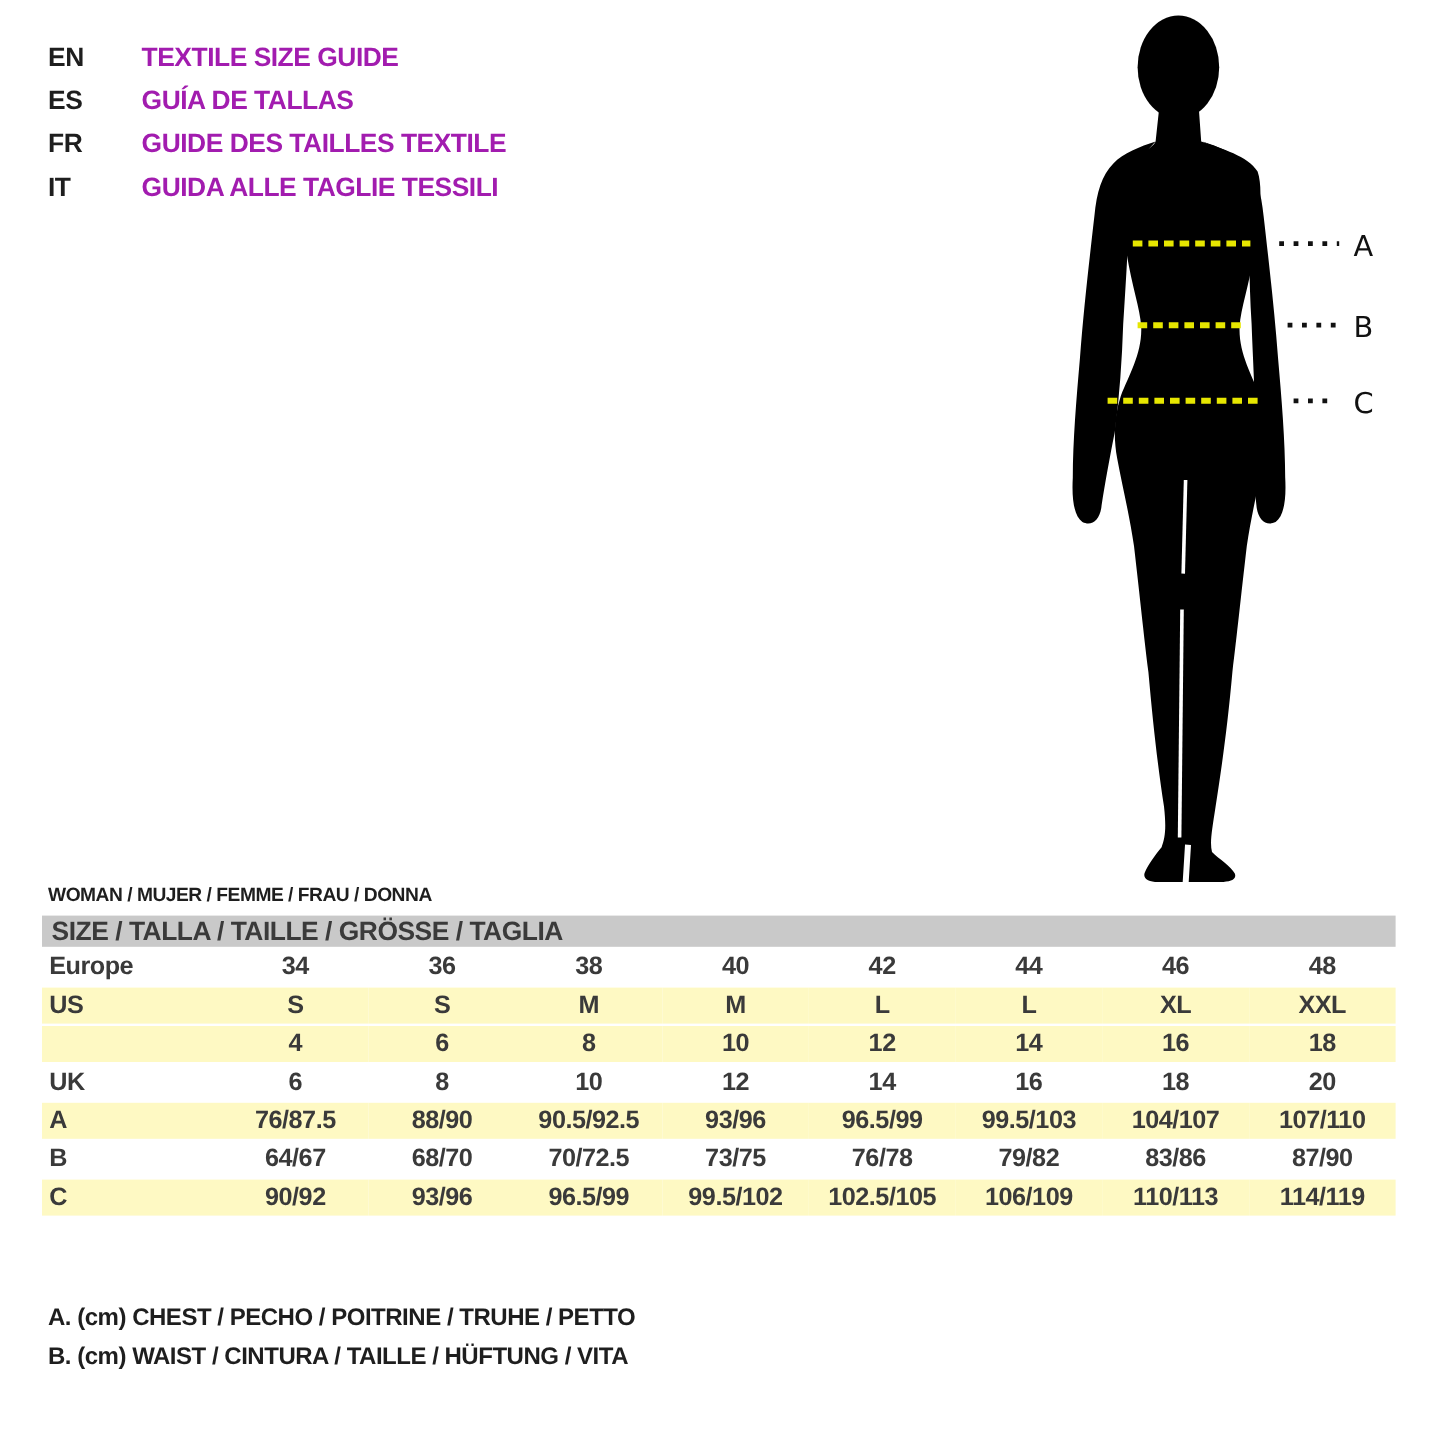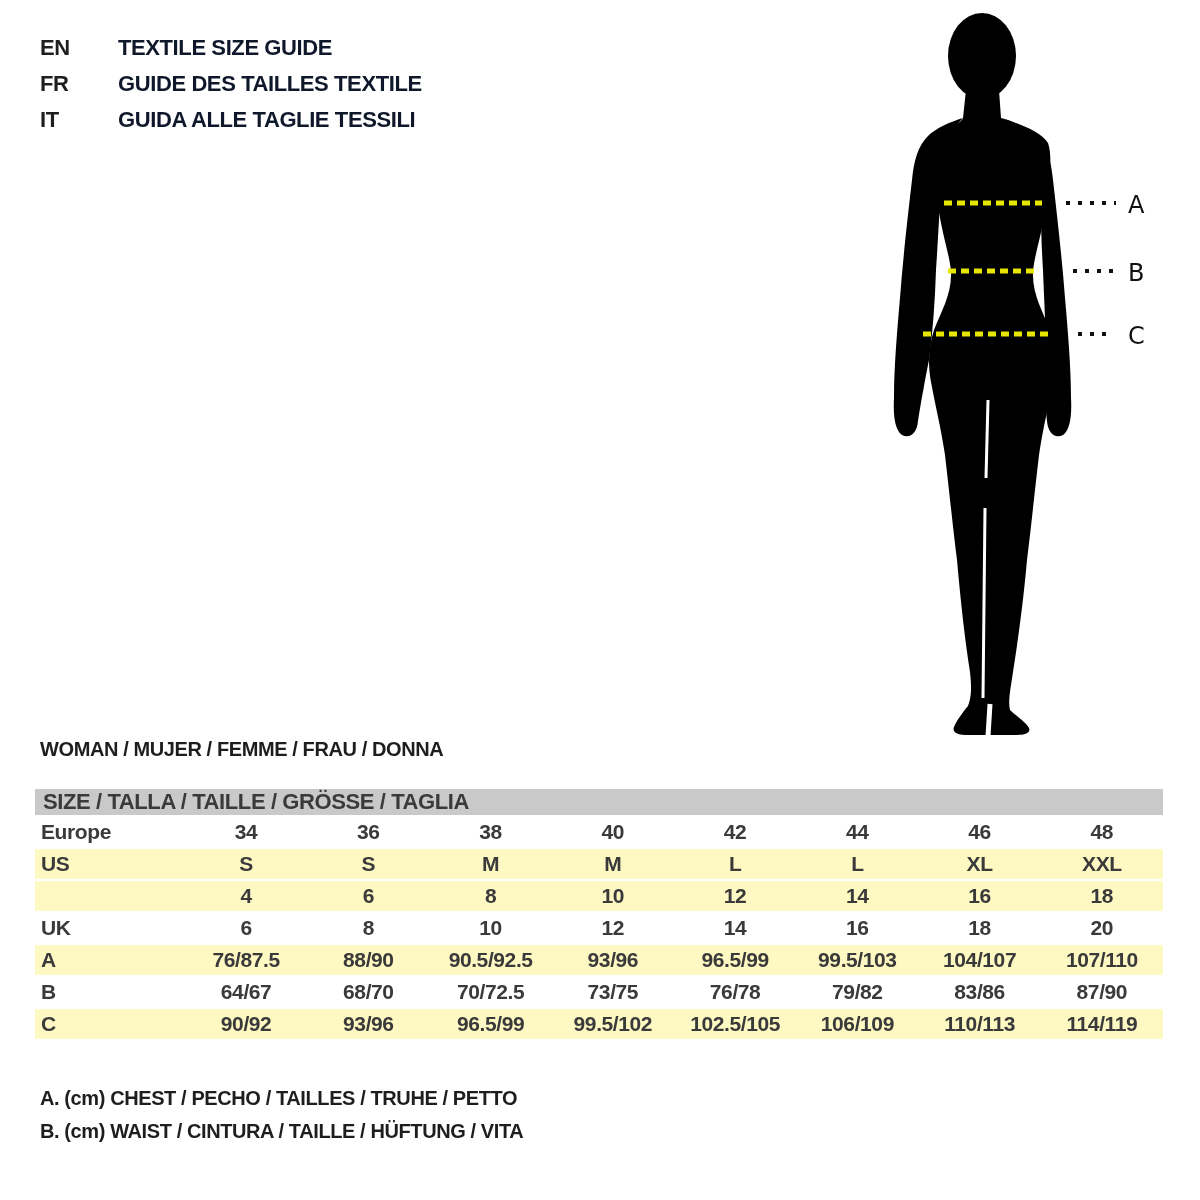--- a/index.html
+++ b/index.html
@@ -4,48 +4,52 @@
 <style>
   html,body{margin:0;padding:0;}
   body{
     width:1200px;height:1200px;position:relative;background:#ffffff;
     font-family:"Liberation Sans",sans-serif;color:#222;overflow:hidden;
   }
   
   .lang-block{position:absolute;left:40px;top:30px;}
   .lang-row{display:flex;height:36px;align-items:center;}
   .lang-code{width:78px;font-size:22px;font-weight:bold;letter-spacing:-0.4px;color:#1e1e1e;}
-  .lang-title{font-size:22px;font-weight:bold;letter-spacing:-0.4px;color:#0f172a;white-space:nowrap;}
+  .lang-title{font-size:22px;font-weight:bold;letter-spacing:-0.4px;color:#a21caf;white-space:nowrap;}
   
   .figure-svg{position:absolute;left:880px;top:0;}
   .marker-label{font-family:"DejaVu Sans",sans-serif;font-size:24px;fill:#111;}
   
-  .section-title{position:absolute;left:40px;top:738px;font-size:20px;font-weight:bold;
+  .section-title{position:absolute;left:40px;top:738px;font-size:16px;font-weight:bold;
     letter-spacing:-0.4px;color:#1e1e1e;white-space:nowrap;}
   
-  .size-table{position:absolute;left:35px;top:787px;width:1128px;border-collapse:separate;
+  .size-table{position:absolute;left:35px;top:761px;width:1128px;border-collapse:separate;
     border-spacing:0 2px;table-layout:fixed;}
   .size-table td,.size-table th{padding:0;font-size:21px;font-weight:bold;letter-spacing:-0.4px;
     color:#3a3a3a;vertical-align:middle;}
   .size-table .hdr td{background:#c9c9c9;height:26px;text-align:left;padding-left:8px;font-size:22px;}
   .size-table .row td{height:30px;text-align:center;}
   .size-table .row td.lbl{text-align:left;padding-left:6px;}
   .size-table .row.shaded td{background:#fef9c3;}
   
   .legend{position:absolute;left:40px;top:1082px;}
   .legend-line{font-size:20px;font-weight:bold;letter-spacing:-0.4px;color:#1e1e1e;
     line-height:33px;white-space:nowrap;}
 </style>
 </head>
 <body>
 
 <div class="lang-block">
   <div class="lang-row">
     <span class="lang-code">EN</span>
     <span class="lang-title">TEXTILE SIZE GUIDE</span>
+  </div>
+  <div class="lang-row">
+    <span class="lang-code">ES</span>
+    <span class="lang-title">GUÍA DE TALLAS</span>
   </div>
   <div class="lang-row">
     <span class="lang-code">FR</span>
     <span class="lang-title">GUIDE DES TAILLES TEXTILE</span>
   </div>
   <div class="lang-row">
     <span class="lang-code">IT</span>
     <span class="lang-title">GUIDA ALLE TAGLIE TESSILI</span>
   </div>
 </div>
@@ -212,15 +216,15 @@
     <td>99.5/102</td>
     <td>102.5/105</td>
     <td>106/109</td>
     <td>110/113</td>
     <td>114/119</td>
   </tr>
   </tbody>
 </table>
 
 <div class="legend">
-  <div class="legend-line">A. (cm) CHEST / PECHO / TAILLES / TRUHE / PETTO</div>
+  <div class="legend-line">A. (cm) CHEST / PECHO / POITRINE / TRUHE / PETTO</div>
   <div class="legend-line">B. (cm) WAIST / CINTURA / TAILLE / HÜFTUNG / VITA</div>
 </div>
 
 </body></html>

